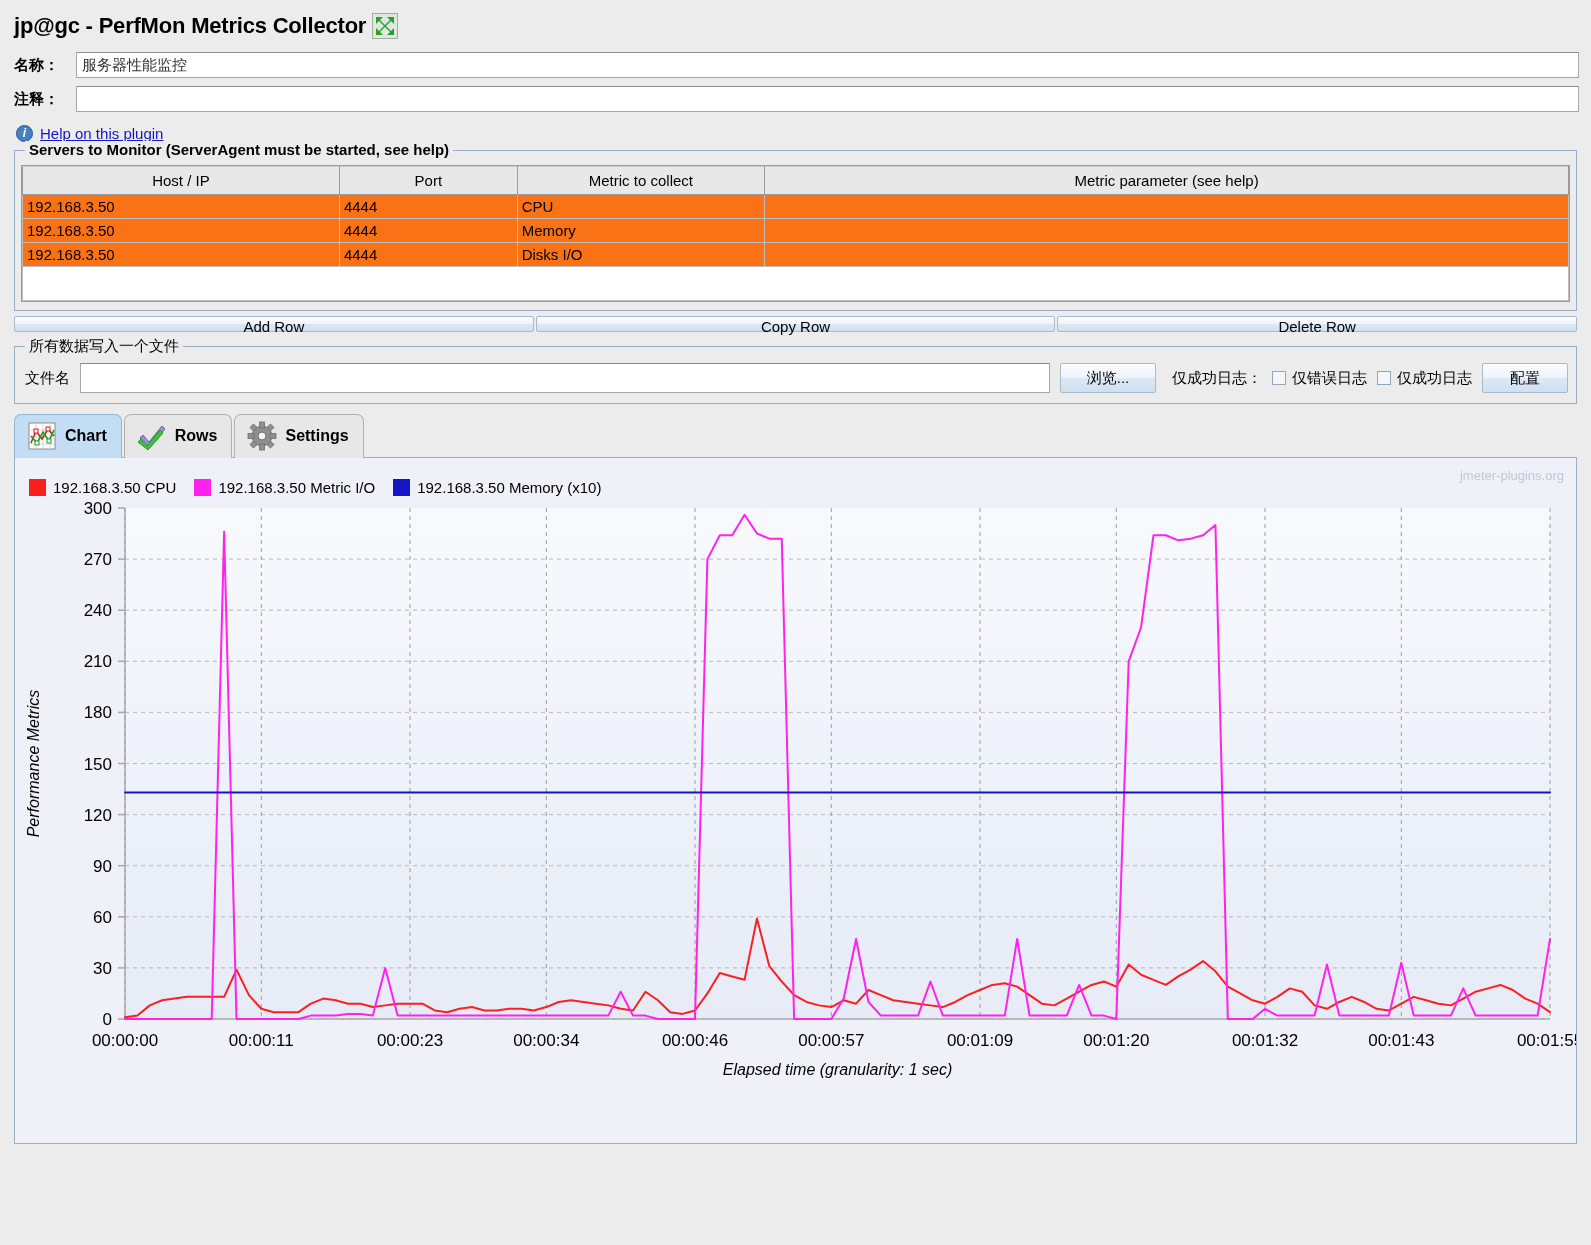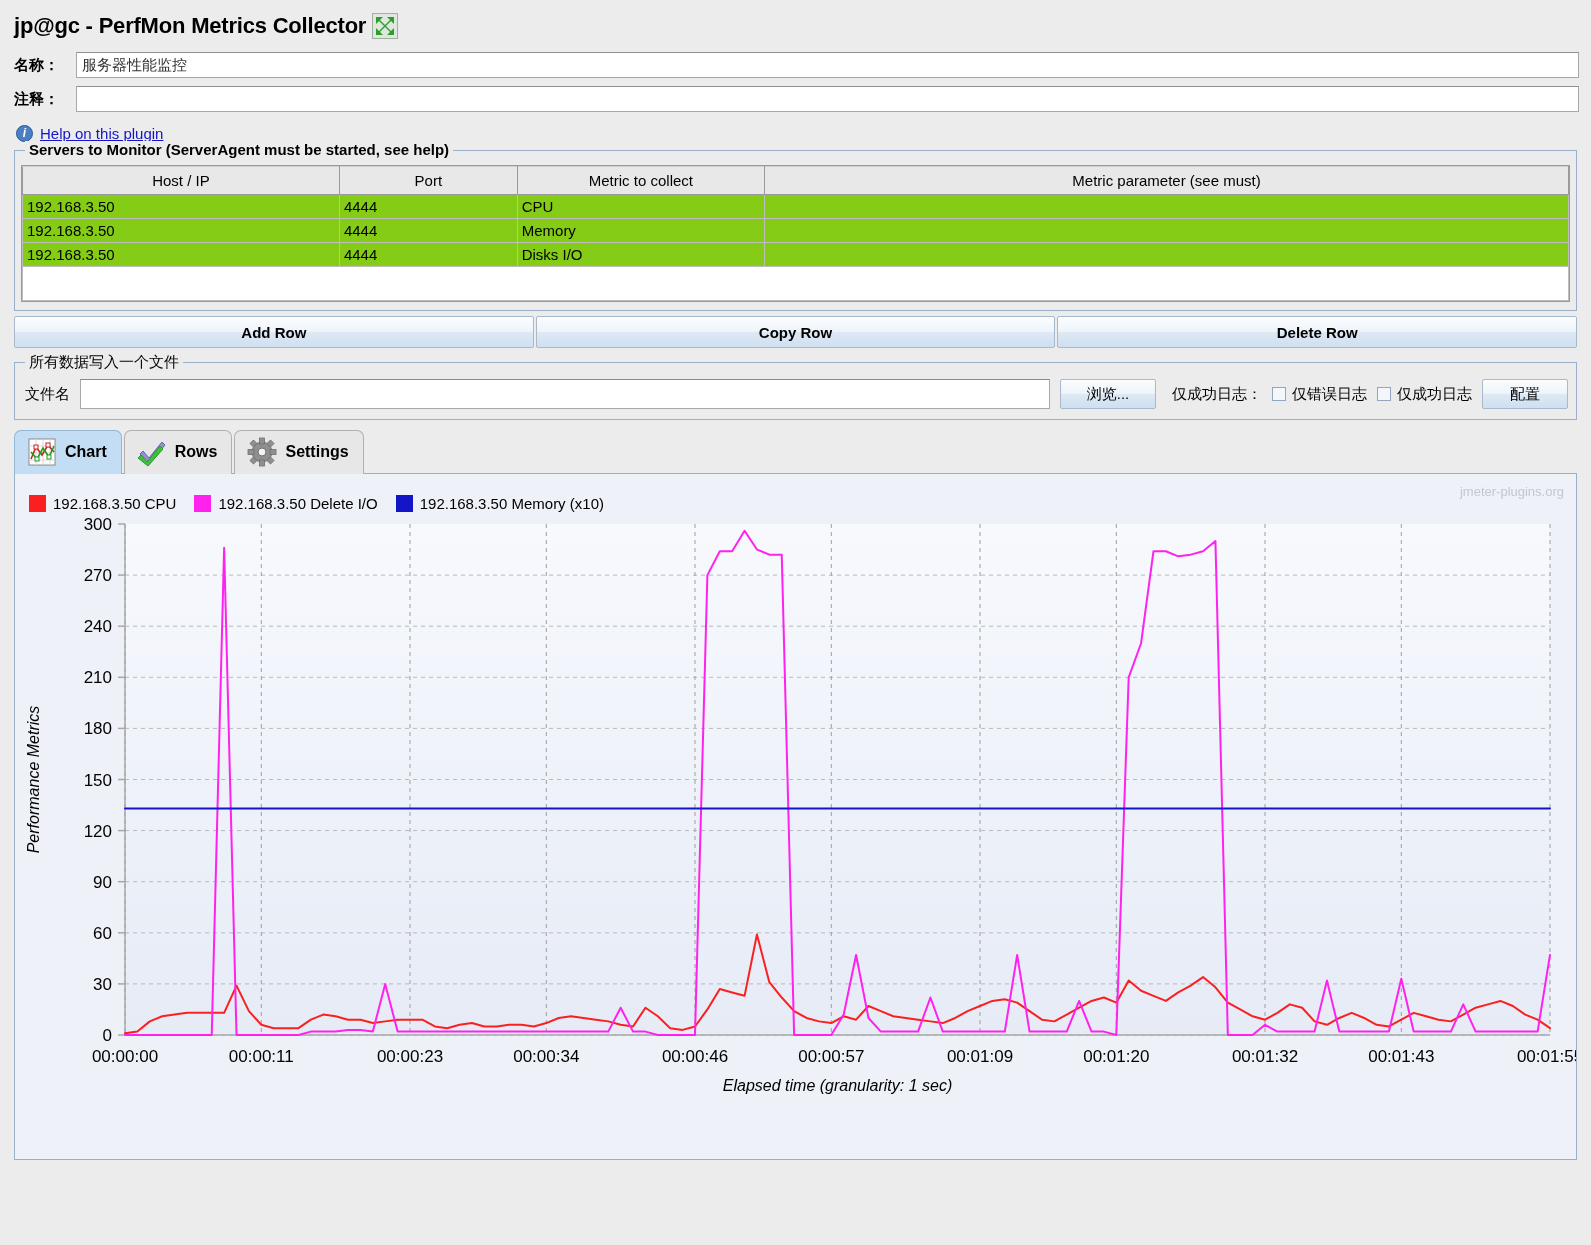--- a/index.html
+++ b/index.html
@@ -45,29 +45,29 @@
   .group.cn > .group-title { font-weight:normal; }
 
   
   table.srv { width:100%; border-collapse:collapse; table-layout:fixed; background:#fff; }
   table.srv th {
     background:#e8e8e8; border:1px solid #9a9a9a; border-top:1px solid #cfcfcf;
     font-weight:normal; font-size:15px; padding:4px 16px; height:28px; text-align:center;
   }
   table.srv td {
     border:1px solid #bdbdbd; height:24px; padding:1px 4px; font-size:15px;
-    background:#84cc16; white-space:nowrap; overflow:hidden;
+    background:#f97316; white-space:nowrap; overflow:hidden;
   }
   .tbl-filler { height:34px; background:#fff; border:1px solid #bdbdbd; border-top:none; }
   .tbl-wrap { border:1px solid #9a9a9a; }
 
   
   .btnrow { display:flex; gap:2px; margin:5px 14px 0 14px; }
   .jbtn {
-    flex:1 1 0; height:32px; font-size:15px; font-weight:bold;
+    flex:1 1 0; height:16px; font-size:15px; font-weight:normal;
     background:linear-gradient(to bottom,#fbfdfe 0%,#eef4fa 48%,#dde8f4 52%,#cfe0f1 100%);
     border:1px solid #a9b9cb; border-radius:2px; cursor:pointer;
     font-family:"Liberation Sans", sans-serif; color:#000;
   }
   .jbtn.small { flex:0 0 auto; padding:0 0; font-weight:normal; height:30px; }
 
   
   .filerow { display:flex; align-items:center; gap:10px; padding:2px 2px 2px 4px; }
   .filerow .fl-lbl { font-size:15px; flex:0 0 auto; }
   .filerow .fl-input { flex:1 1 auto; height:30px; background:#fff; border:1px solid #a8a8a8;
@@ -144,21 +144,21 @@
             <col style="width:20.5%">
             <col style="width:11.5%">
             <col style="width:16%">
             <col style="width:52%">
           </colgroup>
         <thead>
           <tr>
             <th>Host / IP</th>
             <th>Port</th>
             <th>Metric to collect</th>
-            <th>Metric parameter (see must)</th>
+            <th>Metric parameter (see help)</th>
           </tr>
         </thead>
         <tbody>
           <tr>
             <td>192.168.3.50</td>
             <td>4444</td>
             <td>CPU</td>
             <td></td>
           </tr>
           <tr>
@@ -262,21 +262,21 @@
   </div>
 
   <div class="chartpanel">
     <div class="legend">
       <span class="legend-item">
         <span class="swatch" style="background:#fa2020"></span>
         <span>192.168.3.50 CPU</span>
       </span>
       <span class="legend-item">
         <span class="swatch" style="background:#ff22ee"></span>
-        <span>192.168.3.50 Delete I/O</span>
+        <span>192.168.3.50 Metric I/O</span>
       </span>
       <span class="legend-item">
         <span class="swatch" style="background:#1515c8"></span>
         <span>192.168.3.50 Memory (x10)</span>
       </span>
     </div>
     <div class="watermark">jmeter-plugins.org</div>
     <div class="plotbox">
       <svg id="plot" width="1561" height="645" viewBox="0 0 1561 645">
           <defs>

